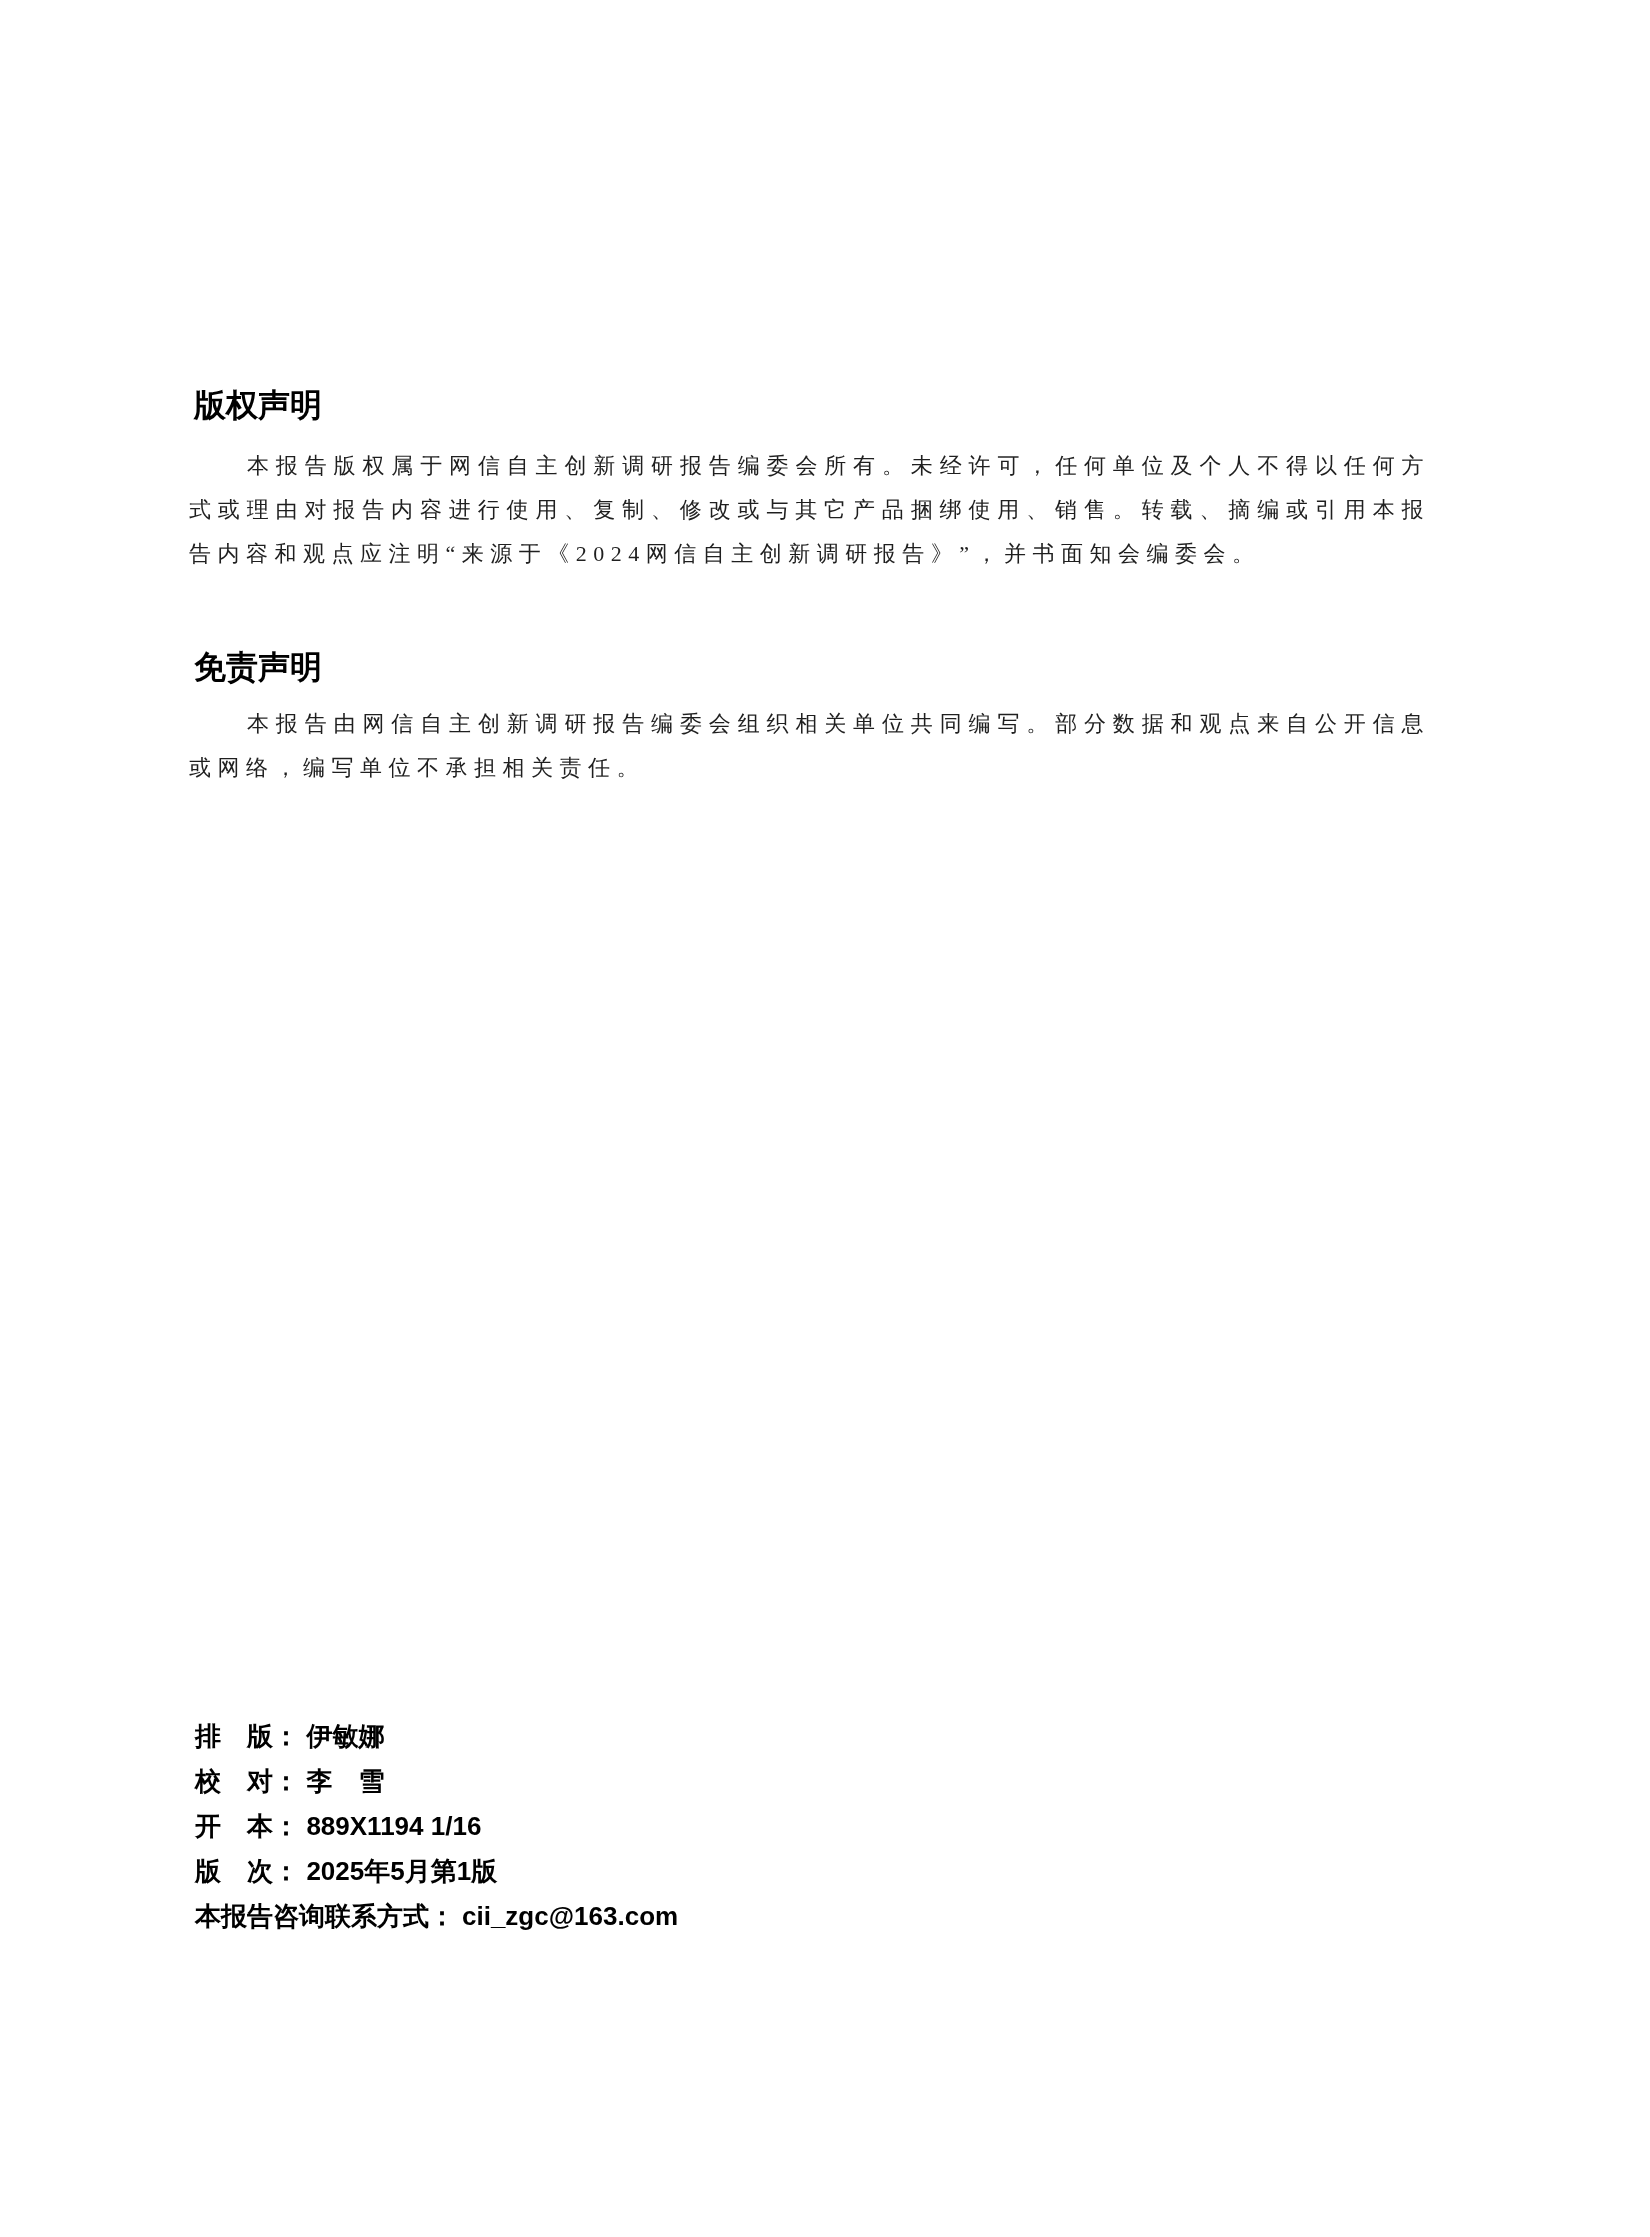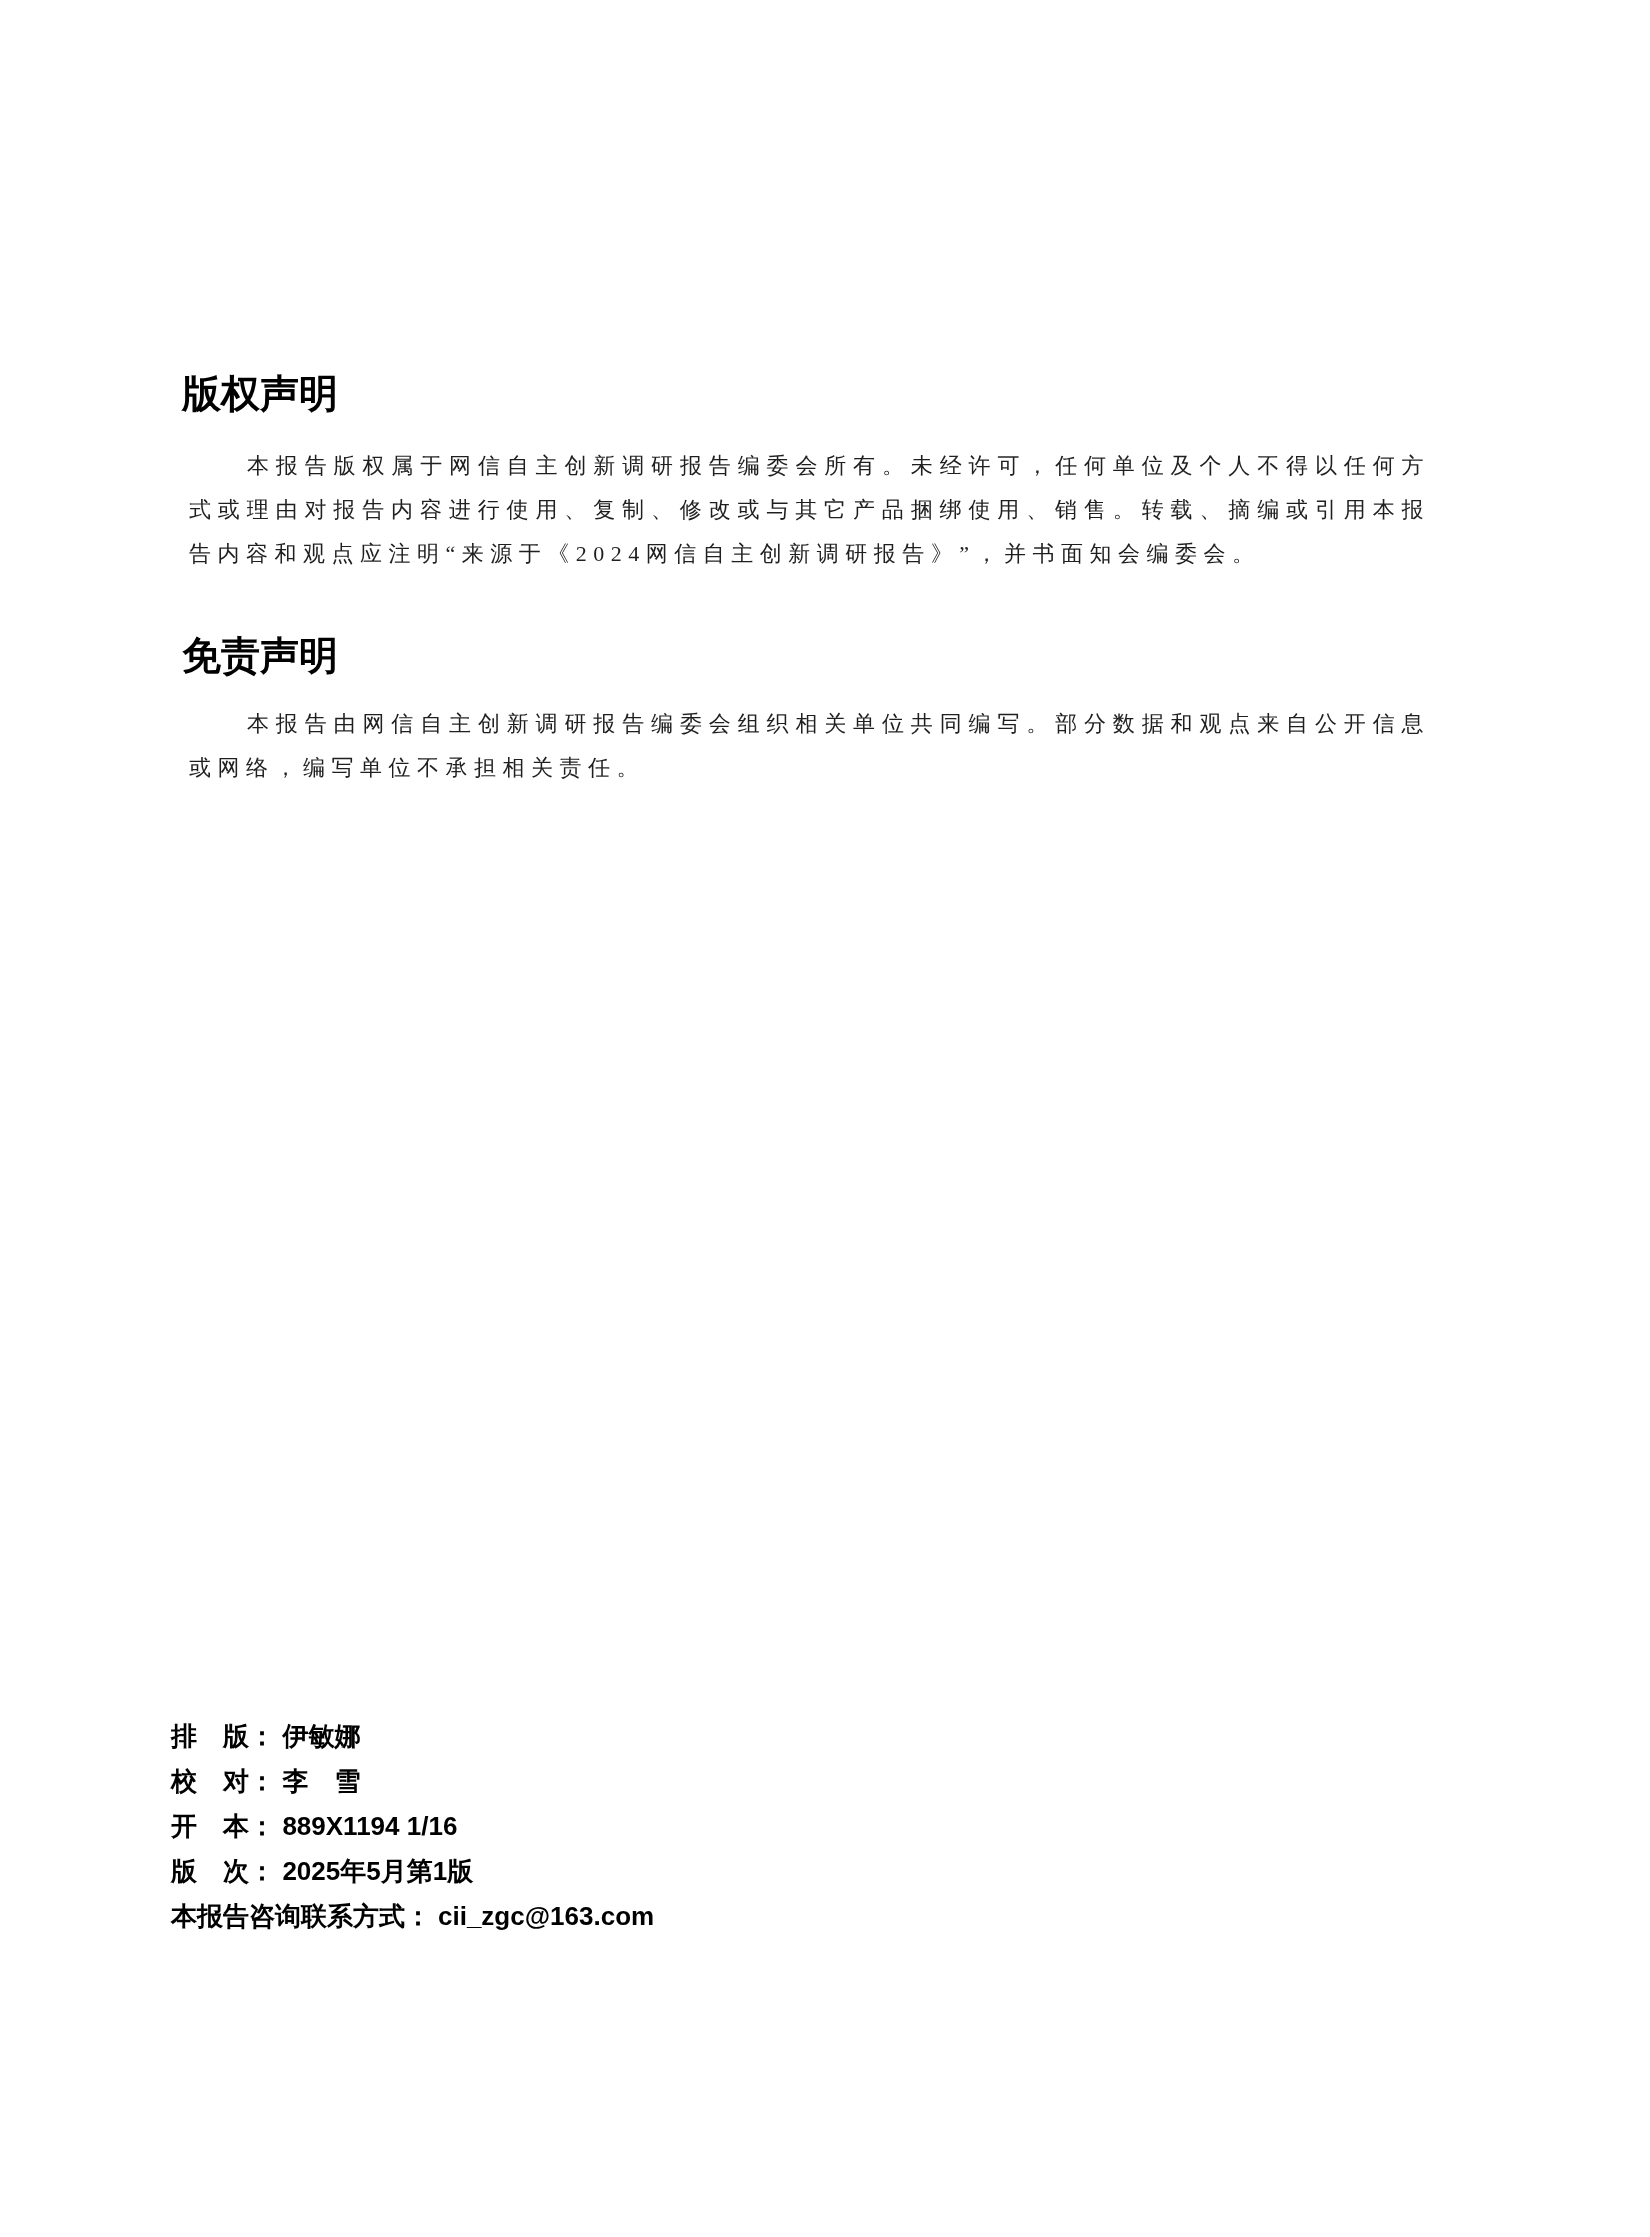--- a/index.html
+++ b/index.html
@@ -11,45 +11,45 @@
     height: 2237px;
     background: #ffffff;
     position: relative;
     overflow: hidden;
   }
   .abs { position: absolute; }
 
   .heading {
     font-family: "Liberation Sans", "DejaVu Sans", sans-serif;
     font-weight: 700;
-    font-size: 39px;
+    font-size: 32px;
     line-height: 39px;
     color: #000000;
-    margin: 4px;
+    margin: 16px;
   }
 
   .para {
     font-family: "Liberation Serif", "DejaVu Serif", serif;
     font-size: 22px;
     line-height: 44px;
     letter-spacing: 6.5px;
     text-align: justify;
     text-justify: inter-character;
     text-indent: 58px;
     color: #1f1f1f;
     margin: 8px;
   }
 
   #copyright-heading { left: 178px; top: 370px; }
   #copyright-para    { left: 181px; top: 436px; width: 1241px; }
   #disclaimer-heading{ left: 178px; top: 632px; }
   #disclaimer-para   { left: 181px; top: 694px; width: 1241px; }
 
   #colophon {
-    left: 171px;
+    left: 195px;
     top: 1714px;
     font-family: "Liberation Sans", "DejaVu Sans", sans-serif;
     font-weight: 700;
     font-size: 26px;
     color: #000000;
   }
   .colophon-row { line-height: 45px; white-space: nowrap; }
   .colophon-value { margin-left: 7.4px; }
   .contact-value { margin-left: 7px; }
 </style>

